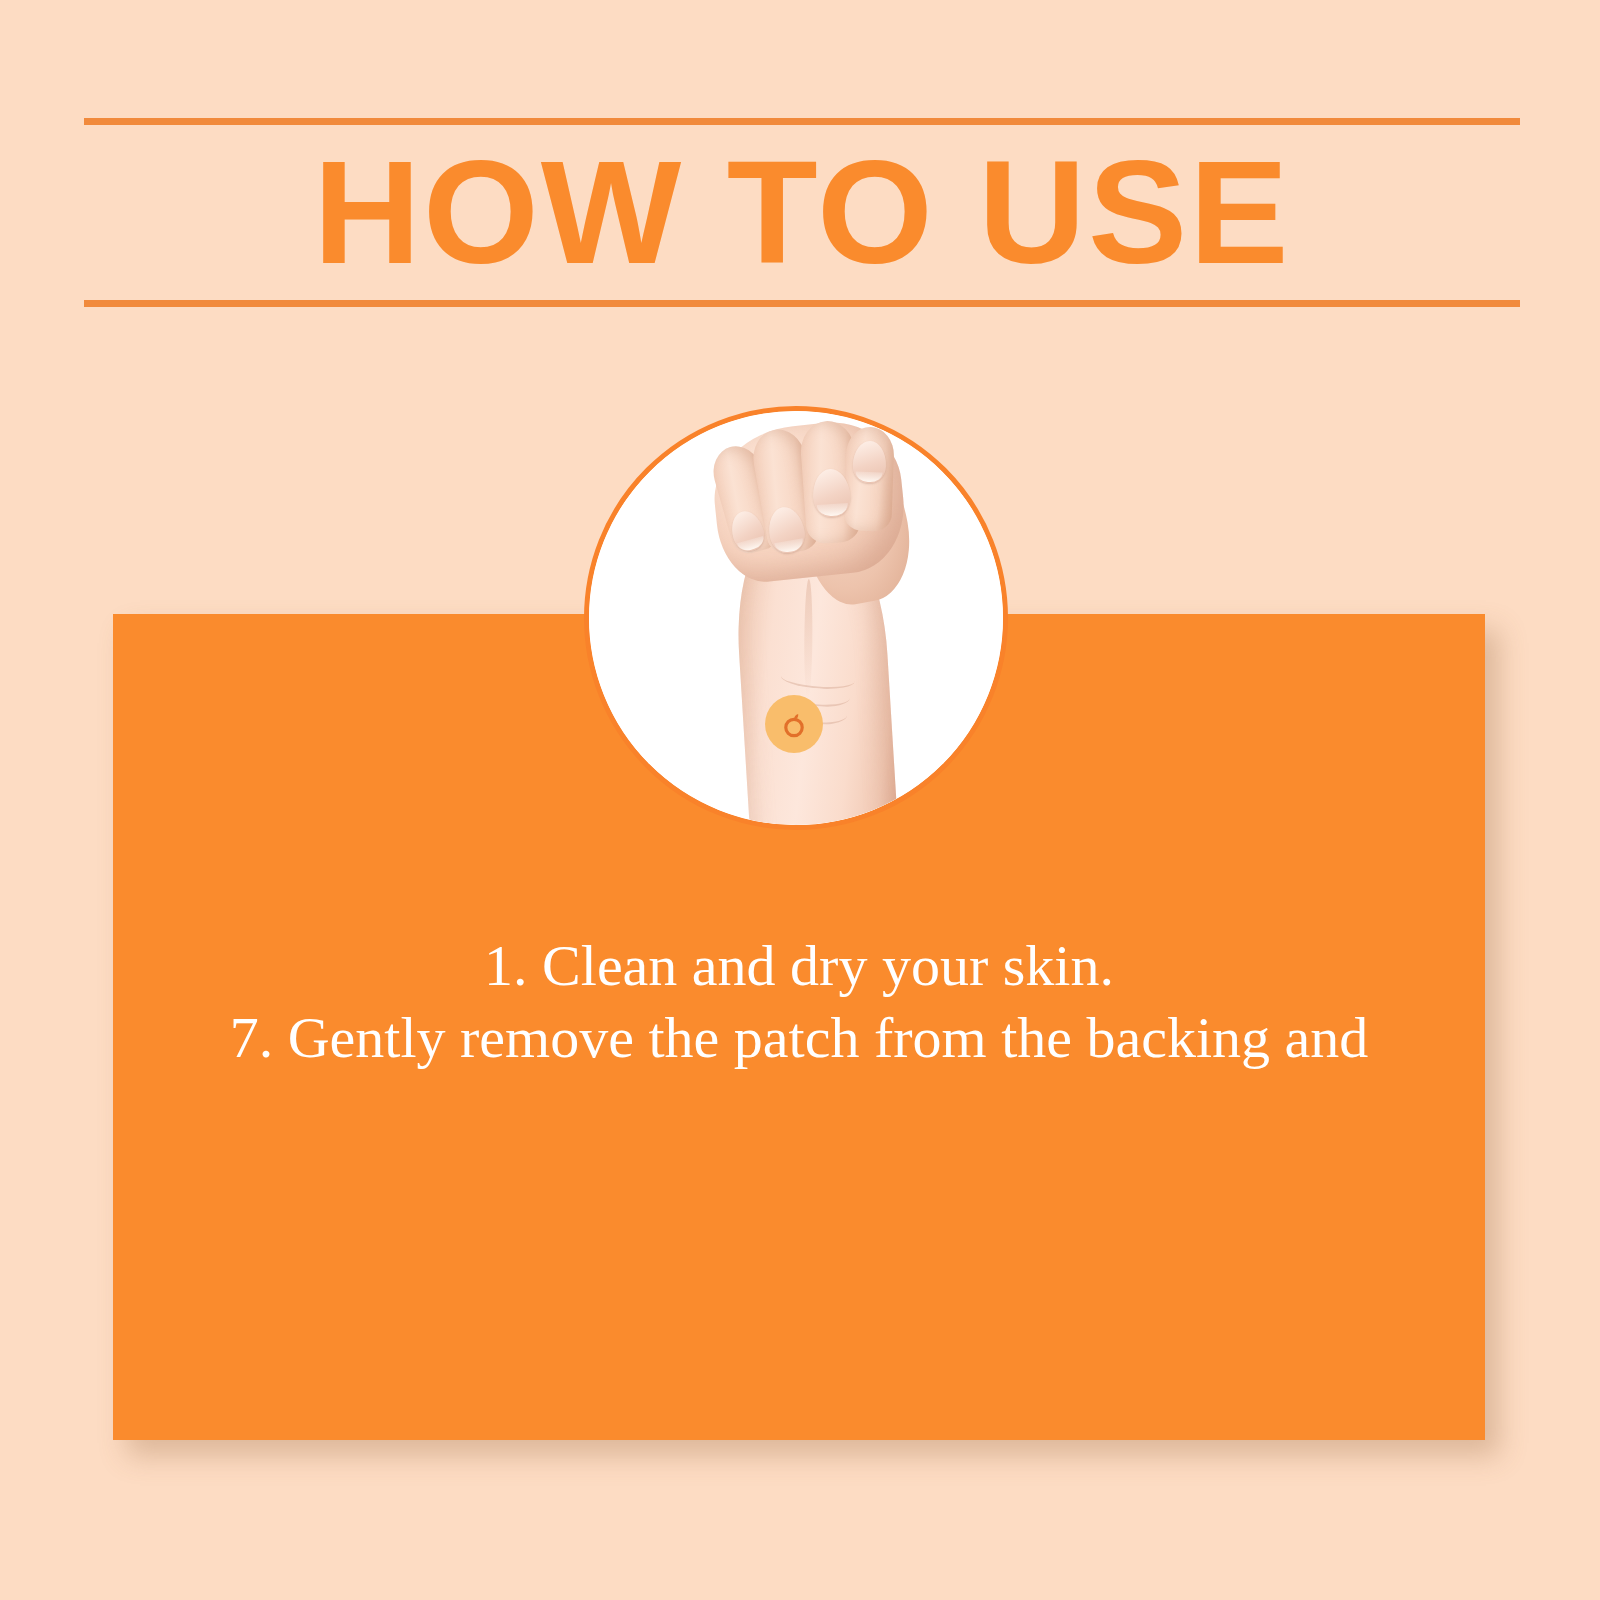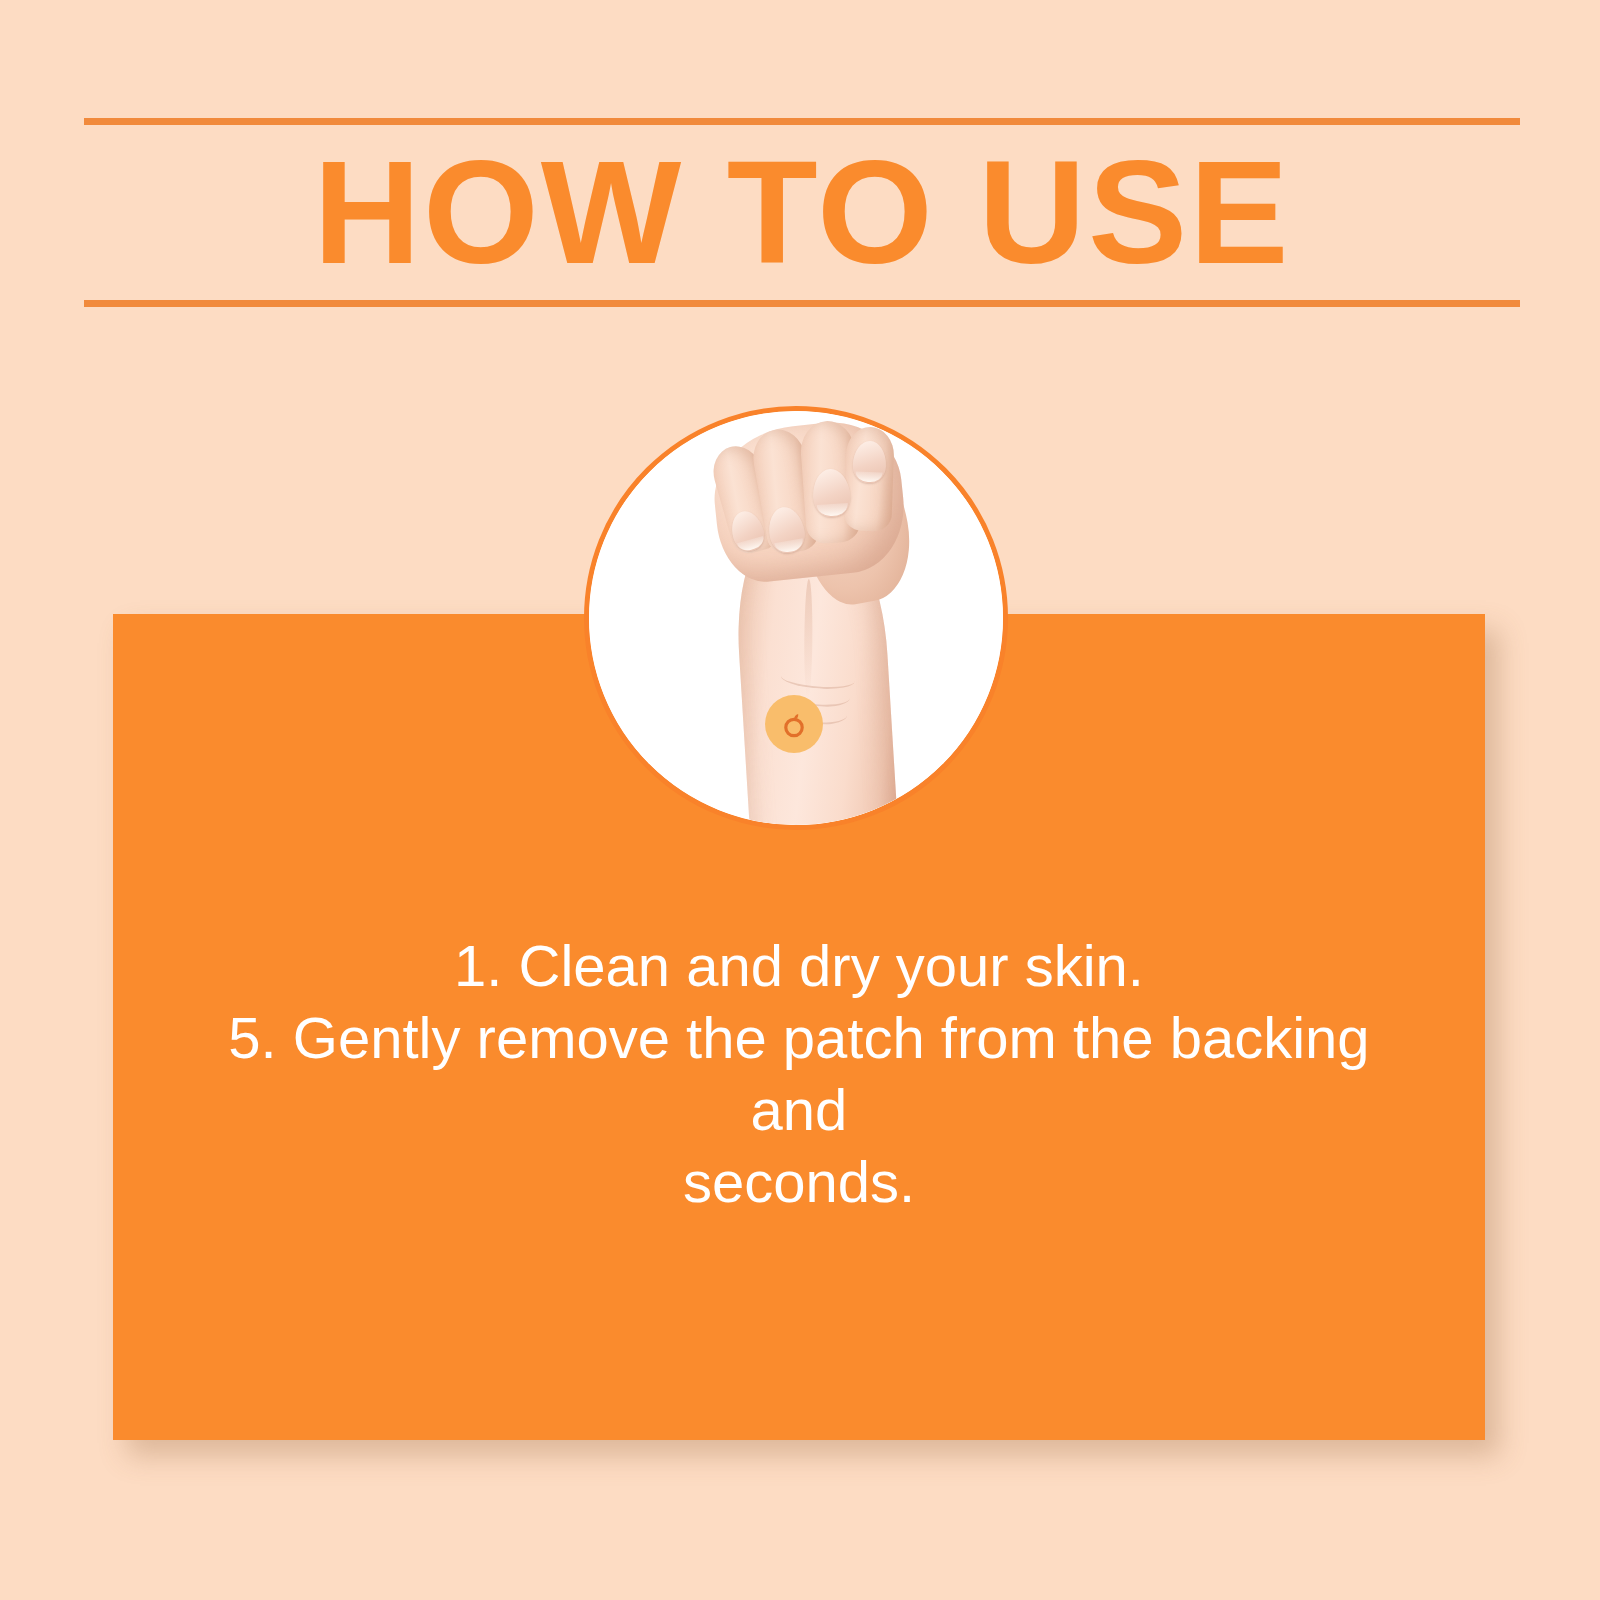--- a/index.html
+++ b/index.html
@@ -57,21 +57,21 @@
     box-shadow: 14px 16px 26px rgba(150, 100, 60, 0.30);
   }
   .steps {
     position: absolute;
     left: 0;
     right: 0;
     top: 316px;
     padding: 0 70px;
     text-align: center;
     color: #FFFFFF;
-    font-family: Liberation Sans, sans-serif;
+    font-family: Liberation Serif, serif;
     font-weight: 400;
     font-size: 58px;
     line-height: 72px;
     letter-spacing: 0px;
   }
   .steps .ln { display: block; }
 
   
   .medallion {
     position: absolute;
@@ -221,22 +221,21 @@
 
   <div class="title-block">
     <div class="rule"></div>
     <div class="title-text">HOW TO USE</div>
     <div class="rule"></div>
   </div>
 
   <div class="card">
     <div class="steps">
       <span class="ln">1. Clean and dry your skin.</span>
-      <span class="ln">5. Gently remove the patch from the backing and</span>
-      <span class="ln">seconds.</span>
+      <span class="ln">7. Gently remove the patch from the backing and</span>
     </div>
   </div>
 
   <div class="medallion">
     <div class="photo">
 
       <div class="forearm">
         <div class="tendon"></div>
         <div class="wrist-crease c1"></div>
         <div class="wrist-crease c2"></div>

